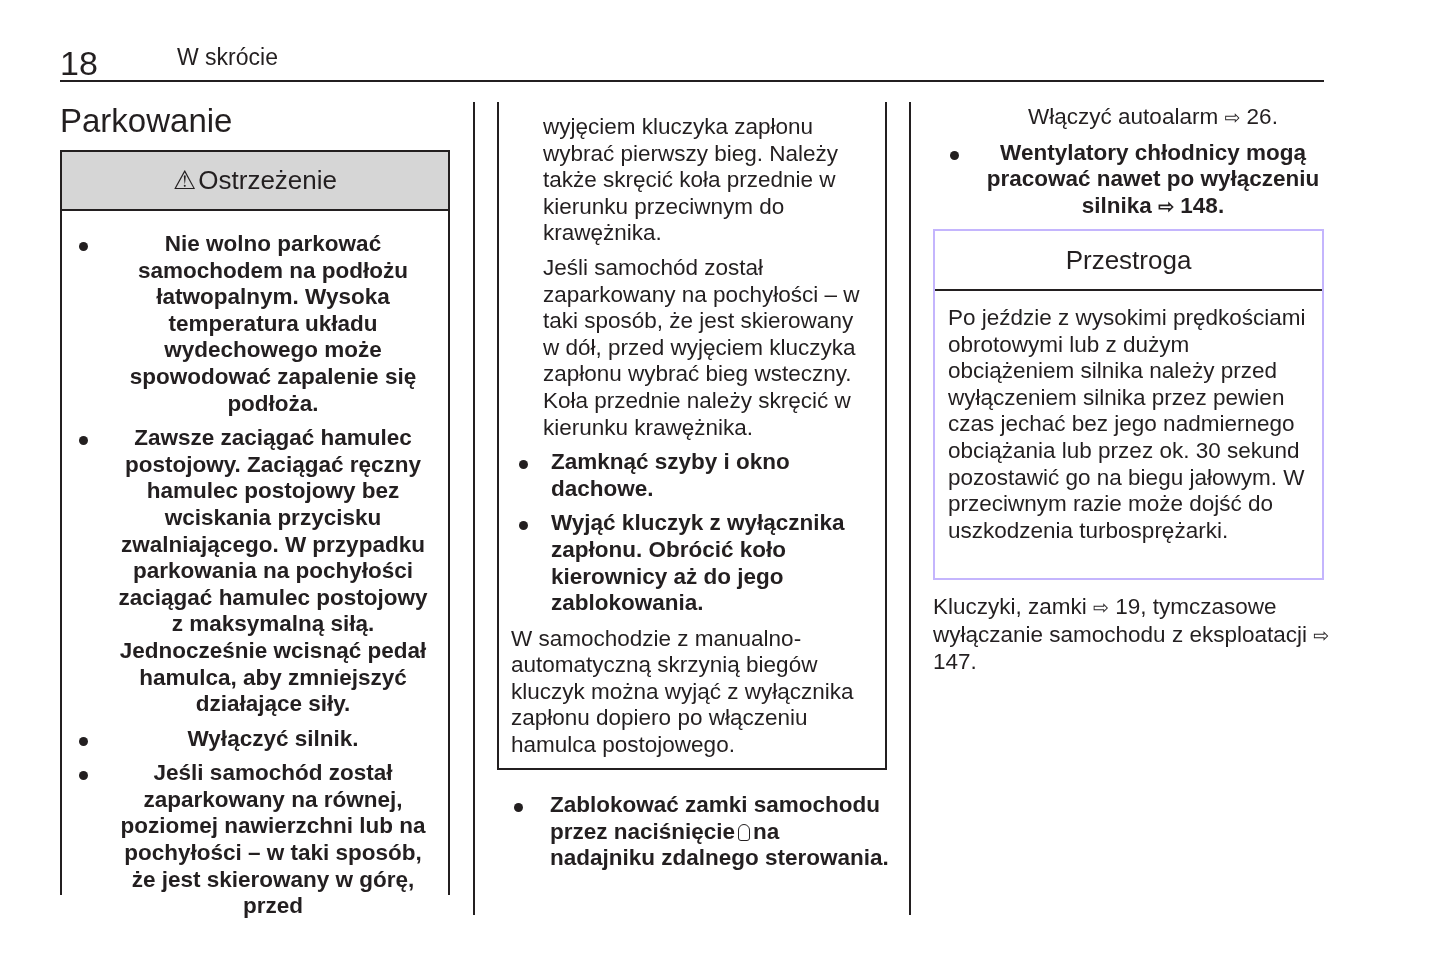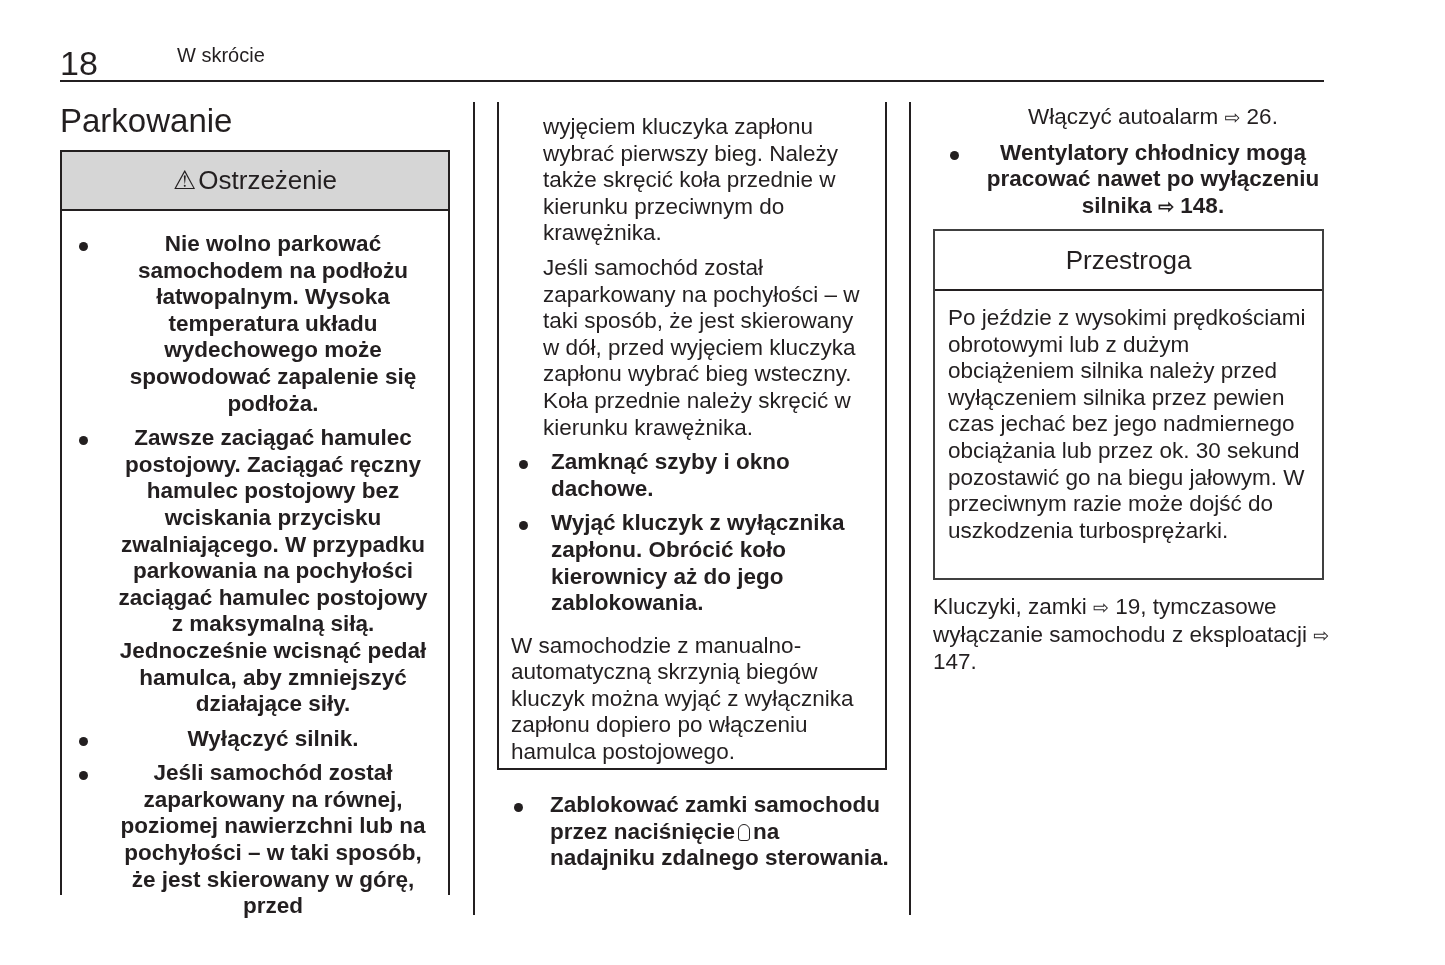--- a/index.html
+++ b/index.html
@@ -2,21 +2,21 @@
 <html><head>
 <meta charset="utf-8">
 <style>
   html, body { margin: 0; padding: 0; }
   body {
     width: 1445px; height: 965px; background: #ffffff; position: relative; overflow: hidden;
     font-family: "Liberation Sans", sans-serif; color: #231f20;
   }
   .abs { position: absolute; }
   .header-num { left: 60px; top: 44px; font-size: 34px; }
-  .header-title { left: 177px; top: 44px; font-size: 20px; }
+  .header-title { left: 177px; top: 44px; font-size: 23px; }
   .header-rule { left: 60px; top: 80px; width: 1264px; height: 0; border-top: 2px solid #231f20; }
   .section-title { left: 60px; top: 102px; font-size: 33px; }
 
   .p { font-size: 22.5px; line-height: 26.6px; margin: 0; }
   .li { position: relative; padding-left: 45px; margin: 8px; font-weight: bold; }
   .li .bullet { position: absolute; left: 9px; top: 11px; width: 9px; height: 9px; background:#231f20; border-radius:50%; }
 
   
   .warn-box { left: 60px; top: 150px; width: 390px; height: 745px; border-left: 2px solid #231f20; border-right: 2px solid #231f20; border-top: 2px solid #231f20; box-sizing: border-box; }
   .warn-head { height: 57px; background: #d6d6d6; border-bottom: 2px solid #231f20; display:flex; align-items:center; justify-content:center; font-size: 26px; }
@@ -34,21 +34,21 @@
   .box2 .cont { padding-left: 32px; margin-bottom: 8px; }
   .box2 .li { padding-left: 32px; margin-bottom: 8px; }
   .box2 .li .bullet { left: 0px; }
   .col2-after { left: 497px; top: 784px; width: 400px; }
   .col2-after .li { padding-left: 45px; }
 
   
   .col3 { left: 933px; top: 104px; width: 395px; text-align: center; }
   .col3 .cont { padding-left: 45px; margin-bottom: 8px; }
   .col3 .li { padding-left: 45px; margin-bottom: 12px; }
-  .caution-box { left: 933px; top: 229px; width: 391px; height: 351px; border: 2px solid #404040; box-sizing: border-box; }
+  .caution-box { left: 933px; top: 229px; width: 391px; height: 351px; border: 2px solid #c4b5fd; box-sizing: border-box; }
   .caution-head { height: 58px; border-bottom: 2px solid #231f20; display:flex; align-items:center; justify-content:center; font-size: 26px; }
   .caution-body { padding: 14px 8px 0 13px; }
   .refs { left: 933px; top: 594px; width: 400px; }
   .arrow { font-size: 19px; }
   .lock-icon { display:inline-block; width: 12px; height: 17px; border: 1.5px solid #231f20; border-radius: 6px 6px 3px 3px; vertical-align: -2px; margin: 0 3px; box-sizing: border-box; }
 </style>
 </head>
 <body>
 
 <div class="abs header-num">18</div>
@@ -70,21 +70,21 @@
 </div>
 
 <div class="abs vline1"></div>
 <div class="abs vline2"></div>
 
 <div class="abs box2">
   <p class="p cont">wyjęciem kluczyka zapłonu wybrać pierwszy bieg. Należy także skręcić koła przednie w kierunku przeciwnym do krawężnika.</p>
   <p class="p cont">Jeśli samochód został zaparkowany na pochyłości – w taki sposób, że jest skierowany w dół, przed wyjęciem kluczyka zapłonu wybrać bieg wsteczny. Koła przednie należy skręcić w kierunku krawężnika.</p>
   <p class="p li"><span class="bullet"></span><span>Zamknąć szyby i okno dachowe.</span></p>
   <p class="p li"><span class="bullet"></span><span>Wyjąć kluczyk z wyłącznika zapłonu. Obrócić koło kierownicy aż do jego zablokowania.</span></p>
-  <p class="p" style="margin-top:16px;">W samochodzie z manualno-automatyczną skrzynią biegów kluczyk można wyjąć z wyłącznika zapłonu dopiero po włączeniu hamulca postojowego.</p>
+  <p class="p" style="margin-top:9px;">W samochodzie z manualno-automatyczną skrzynią biegów kluczyk można wyjąć z wyłącznika zapłonu dopiero po włączeniu hamulca postojowego.</p>
 </div>
 
 <div class="abs col2-after">
   <p class="p li">
     <span class="bullet"></span>
     <span>Zablokować zamki samochodu przez naciśnięcie</span><span class="lock-icon"></span><span>na nadajniku zdalnego sterowania.</span>
   </p>
 </div>
 
 <div class="abs col3">

